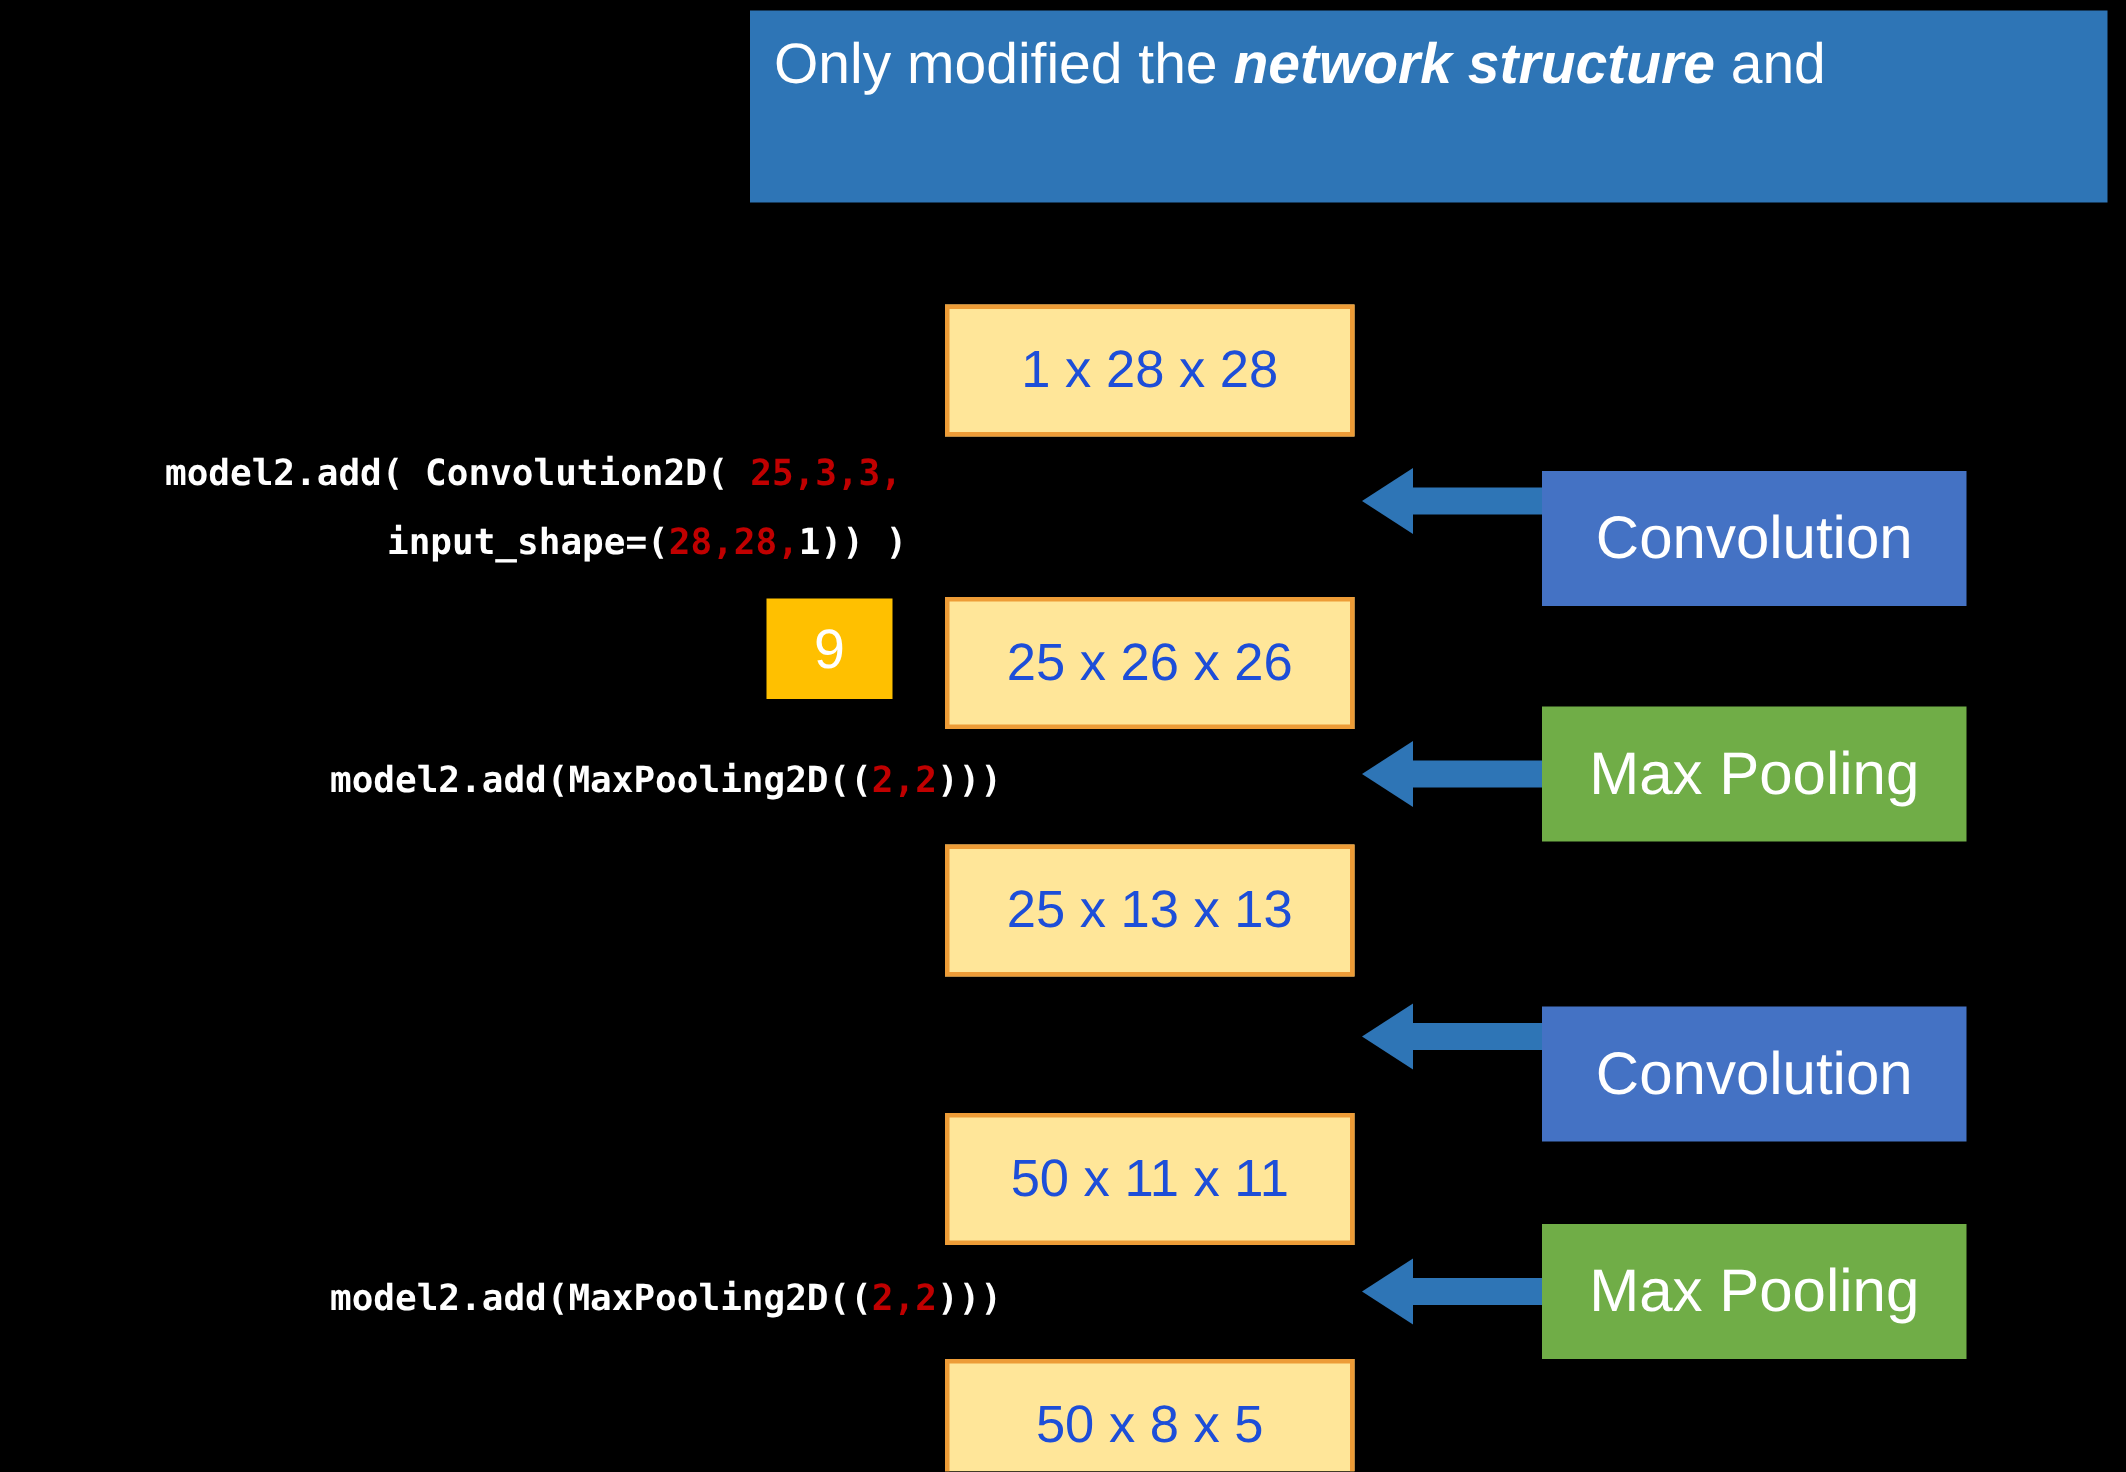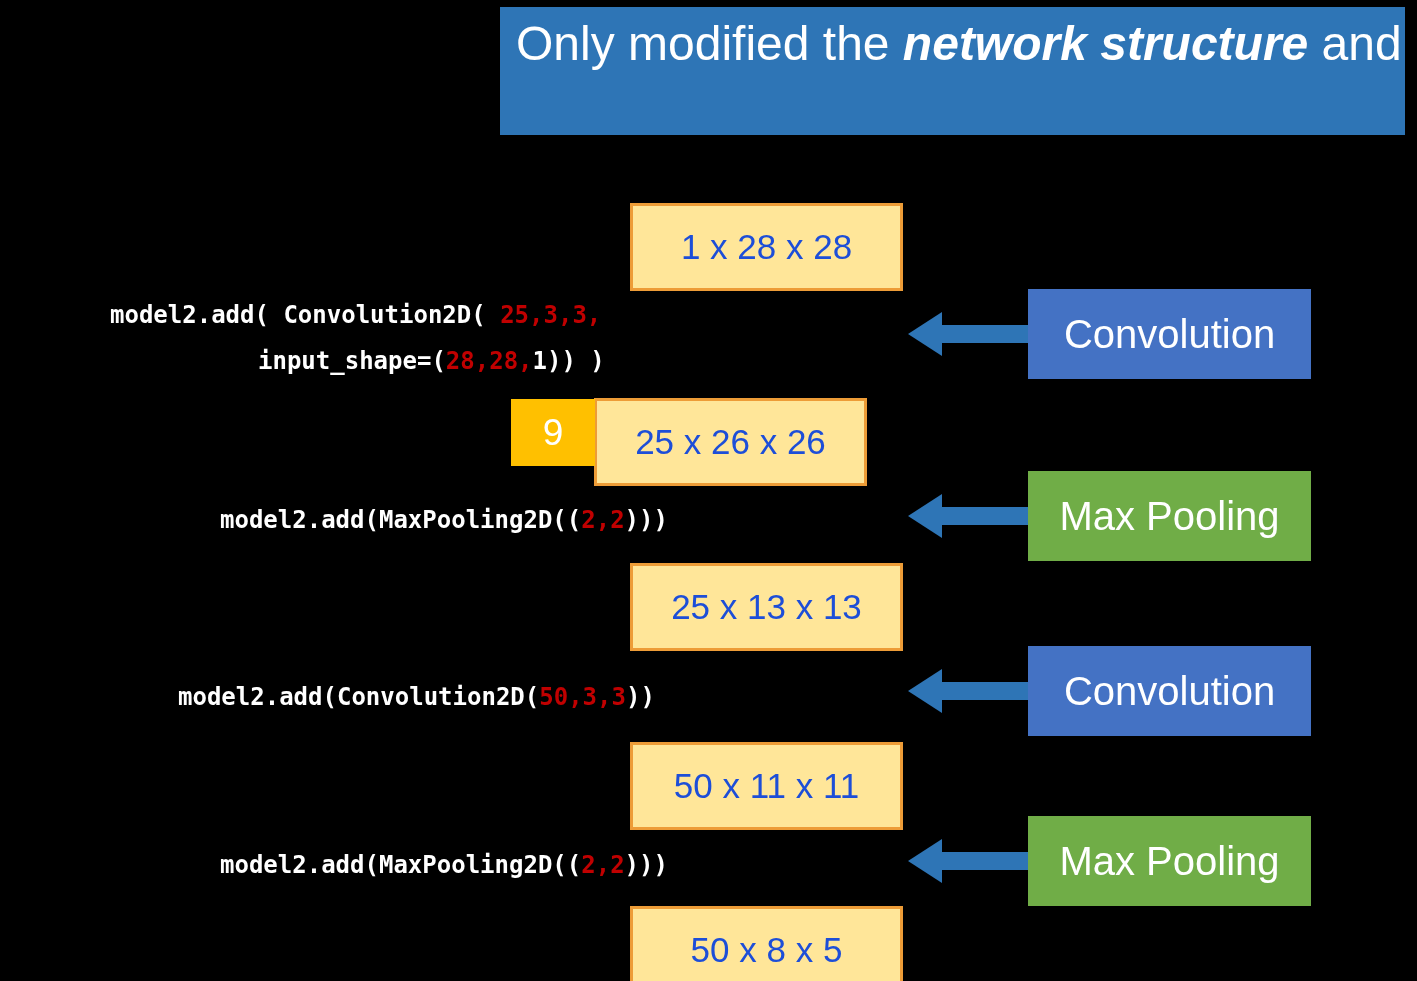--- a/index.html
+++ b/index.html
@@ -7,21 +7,21 @@
     position:relative; width:1417px; height:981px; background:#000;
     overflow:hidden; font-family:"Liberation Sans", sans-serif;
   }
 
   
   .header {
     position:absolute; left:500px; top:7px; width:905px; height:128px;
     background:var(--header-bg,#2E75B6); color:#fff;
     padding:10px 0 0 16px; box-sizing:border-box;
   }
-  .header-line { font-size:48px; line-height:53px; white-space:pre; }
+  .header-line { font-size:38px; line-height:53px; white-space:pre; }
   .em { font-style:italic; font-weight:700; }
 
   
   .code {
     position:absolute; font-family:"DejaVu Sans Mono","Liberation Mono",monospace;
     font-weight:700; font-size:24px; line-height:42px; color:#ffffff; white-space:pre;
   }
   .code .red { color:var(--code-number,#C00000); }
 
   
@@ -38,21 +38,21 @@
     display:flex; align-items:center; justify-content:center;
   }
   .badge-9   { left:511px; top:399px; width:84px;  height:67px; background:var(--badge9-bg,#FFC000); }
   .badge-225 { left:496px; top:742px; width:113px; height:68px; background:var(--badge225-bg,#ED7D31); }
 
   
   .label-box {
     position:absolute; width:283px; height:90px; color:#fff; font-size:40px;
     display:flex; align-items:center; justify-content:center;
   }
-  .label-blue  { background:var(--convolution-bg,#4472C4); }
+  .label-blue  { background:var(--convolution-bg,#4472C4);margin-top:25px; }
   .label-green { background:var(--pooling-bg,#70AD47); }
 
   
   .arrow { position:absolute; width:120px; height:44px; }
   .arrow-head {
     position:absolute; left:0; top:0; width:0; height:0;
     border-top:22px solid transparent; border-bottom:22px solid transparent;
     border-right:34px solid var(--arrow,#2E75B6);
   }
   .arrow-bar {
@@ -63,34 +63,33 @@
 </head>
 <body>
 
 <div class="slide">
 
   <div class="header">
     <div class="header-line"><span>Only modified the </span><span class="em">network structure</span><span> and</span></div>
   </div>
 
   <div class="shape-box" style="left:630px; top:203px;">1 x 28 x 28</div>
-  <div class="shape-box" style="left:594px; top:398px;text-align:right;">25 x 26 x 26</div>
+  <div class="shape-box" style="left:630px; top:398px;text-align:right;">25 x 26 x 26</div>
   <div class="shape-box" style="left:630px; top:563px;">25 x 13 x 13</div>
   <div class="shape-box" style="left:630px; top:742px;">50 x 11 x 11</div>
   <div class="shape-box" style="left:630px; top:906px;">50 x 8 x 5</div>
 
   <div class="badge badge-9">9</div>
 
   <div class="code" style="left:110px; top:294px;"><span>model2.add( Convolution2D( </span><span class="red">25,3,3,</span></div>
 
   <div class="code" style="left:258px; top:340px;"><span>input_shape=(</span><span class="red">28,28,</span><span>1)) )</span></div>
 
   <div class="code" style="left:220px; top:499px;"><span>model2.add(MaxPooling2D((</span><span class="red">2,2</span><span>)))</span></div>
 
-  <div class="code" style="left:178px; top:676px;"><span>model2.add(Convolution2D(</span><span class="red">50,3,3</span><span>))</span></div>
 
   <div class="code" style="left:220px; top:844px;"><span>model2.add(MaxPooling2D((</span><span class="red">2,2</span><span>)))</span></div>
 
   <div class="label-box label-blue" style="left:1028px; top:289px;">Convolution</div>
   <div class="label-box label-green" style="left:1028px; top:471px;">Max Pooling</div>
   <div class="label-box label-blue" style="left:1028px; top:646px;">Convolution</div>
   <div class="label-box label-green" style="left:1028px; top:816px;">Max Pooling</div>
 
   <div class="arrow" style="left:908px; top:312px;">
     <div class="arrow-head"></div>

